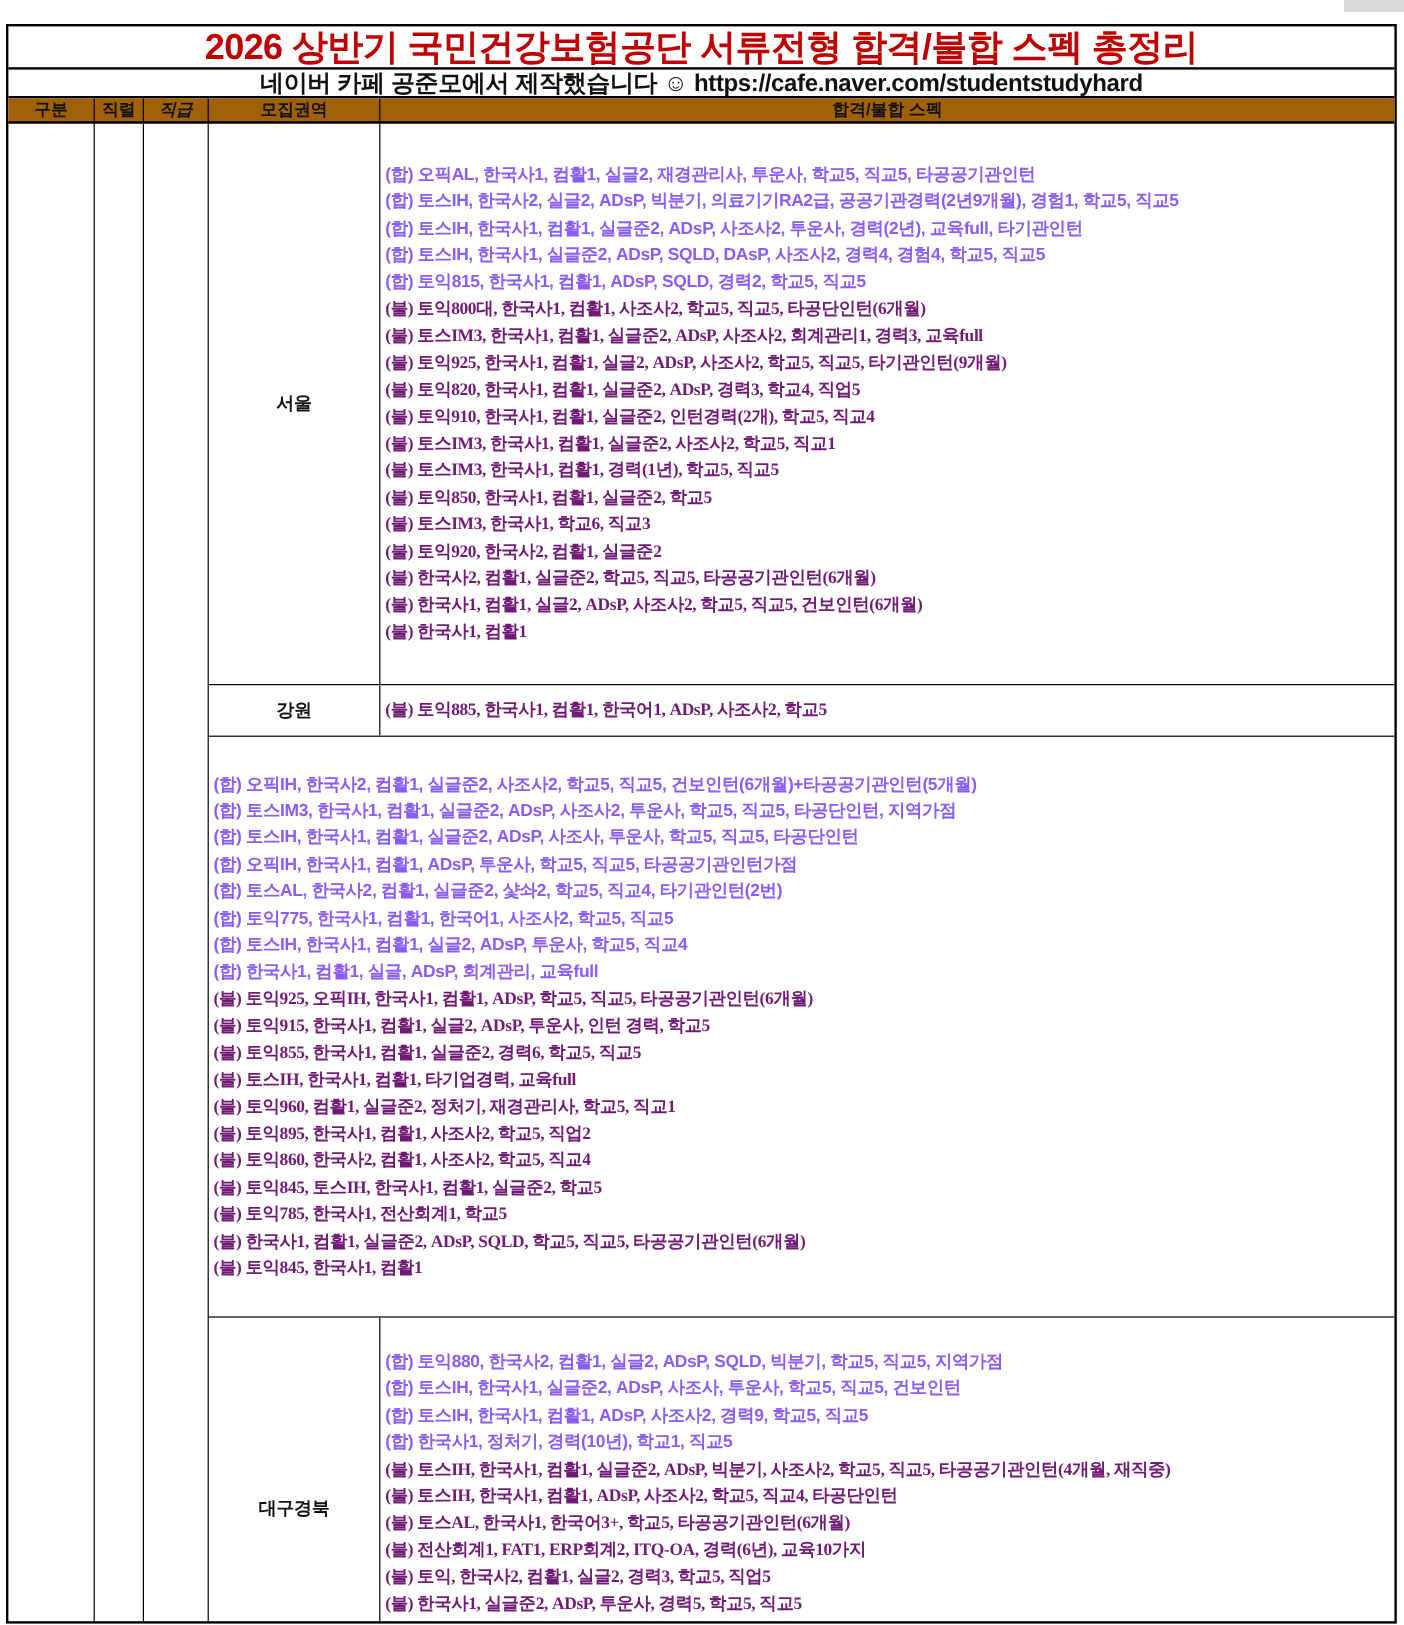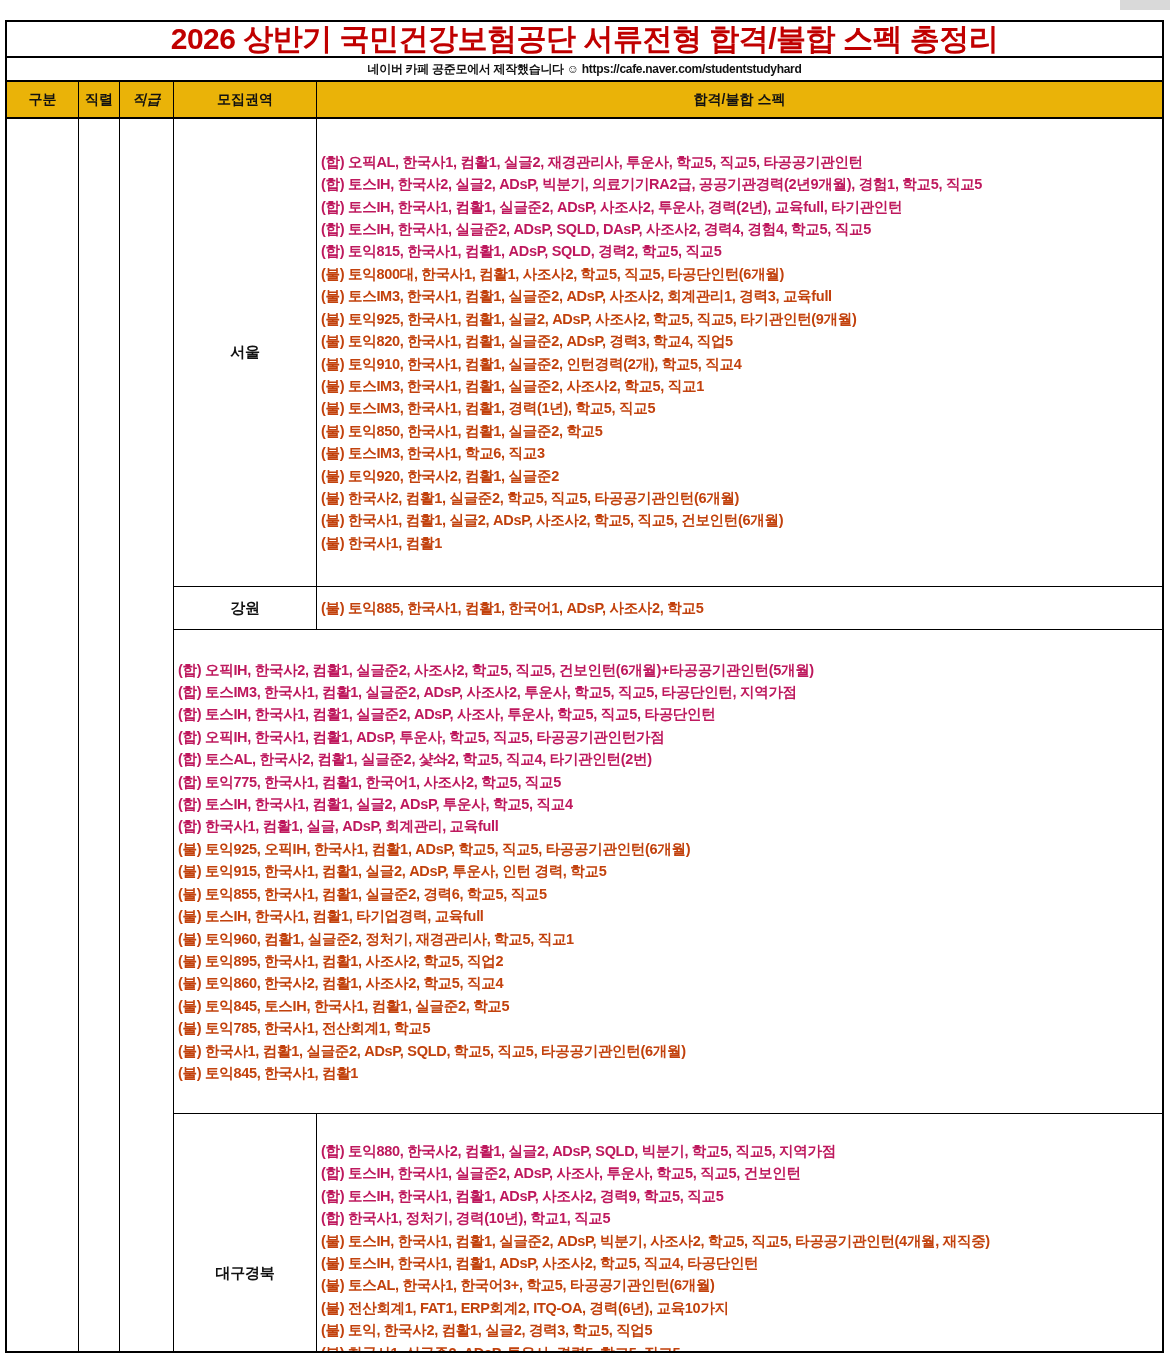--- a/index.html
+++ b/index.html
@@ -19,25 +19,25 @@
     display:flex; flex-direction:column;
   }
   .title-row {
     height:36px; border-bottom:2px solid #000;
     display:flex; align-items:center; justify-content:center;
     color:#c00000; font-size:30px; letter-spacing:-0.5px;
   }
   .subtitle-row {
     height:24px; border-bottom:2.5px solid #000;
     display:flex; align-items:center; justify-content:center;
-    font-size:12px; letter-spacing:-0.3px;
+    font-size:20px; letter-spacing:-0.3px;
   }
   .header-row {
-    height:37px; border-bottom:2.5px solid #000;
-    display:flex; background:#eab308; font-size:14px;
+    height:21px; border-bottom:2.5px solid #000;
+    display:flex; background:#a16207; font-size:14px;
   }
   .hcell {
     display:flex; align-items:center; justify-content:center;
     border-right:1.5px solid #000; height:100%;
   }
   .hcell:last-child { border-right:none; }
   .c0 { width:72px; } .c1 { width:41px; } .c2 { width:54px;font-style:italic; } .c3 { width:143px;text-align:center; }
   .c4 { flex:1; }
   .body {
     flex:1; display:flex; overflow:hidden; min-height:0;
@@ -60,22 +60,22 @@
   }
   .region-row.top-label .region-label { align-items:flex-start; padding-top:150px; }
   .spec-cell {
     flex:1; display:flex; flex-direction:column; justify-content:center;
     padding-left:4px; min-width:0; overflow:hidden;
   }
   .region-row.top-align .spec-cell { justify-content:flex-start; padding-top:26px; }
   .spec-line {
     font-size:14.5px; line-height:22.4px; white-space:nowrap; letter-spacing:-0.3px;
   }
-  .spec-line.pass { color:#be185d; }
-  .spec-line.fail { color:#c2410c; }
+  .spec-line.pass { color:#8b5cf6; }
+  .spec-line.fail { color:#701a75;font-family:Liberation Serif, serif; }
 </style>
 </head>
 <body>
 
 <div class="page">
   <div class="gray-corner"></div>
 
   <div class="sheet">
 
     <div class="title-row">2026 상반기 국민건강보험공단 서류전형 합격/불합 스펙 총정리</div>

